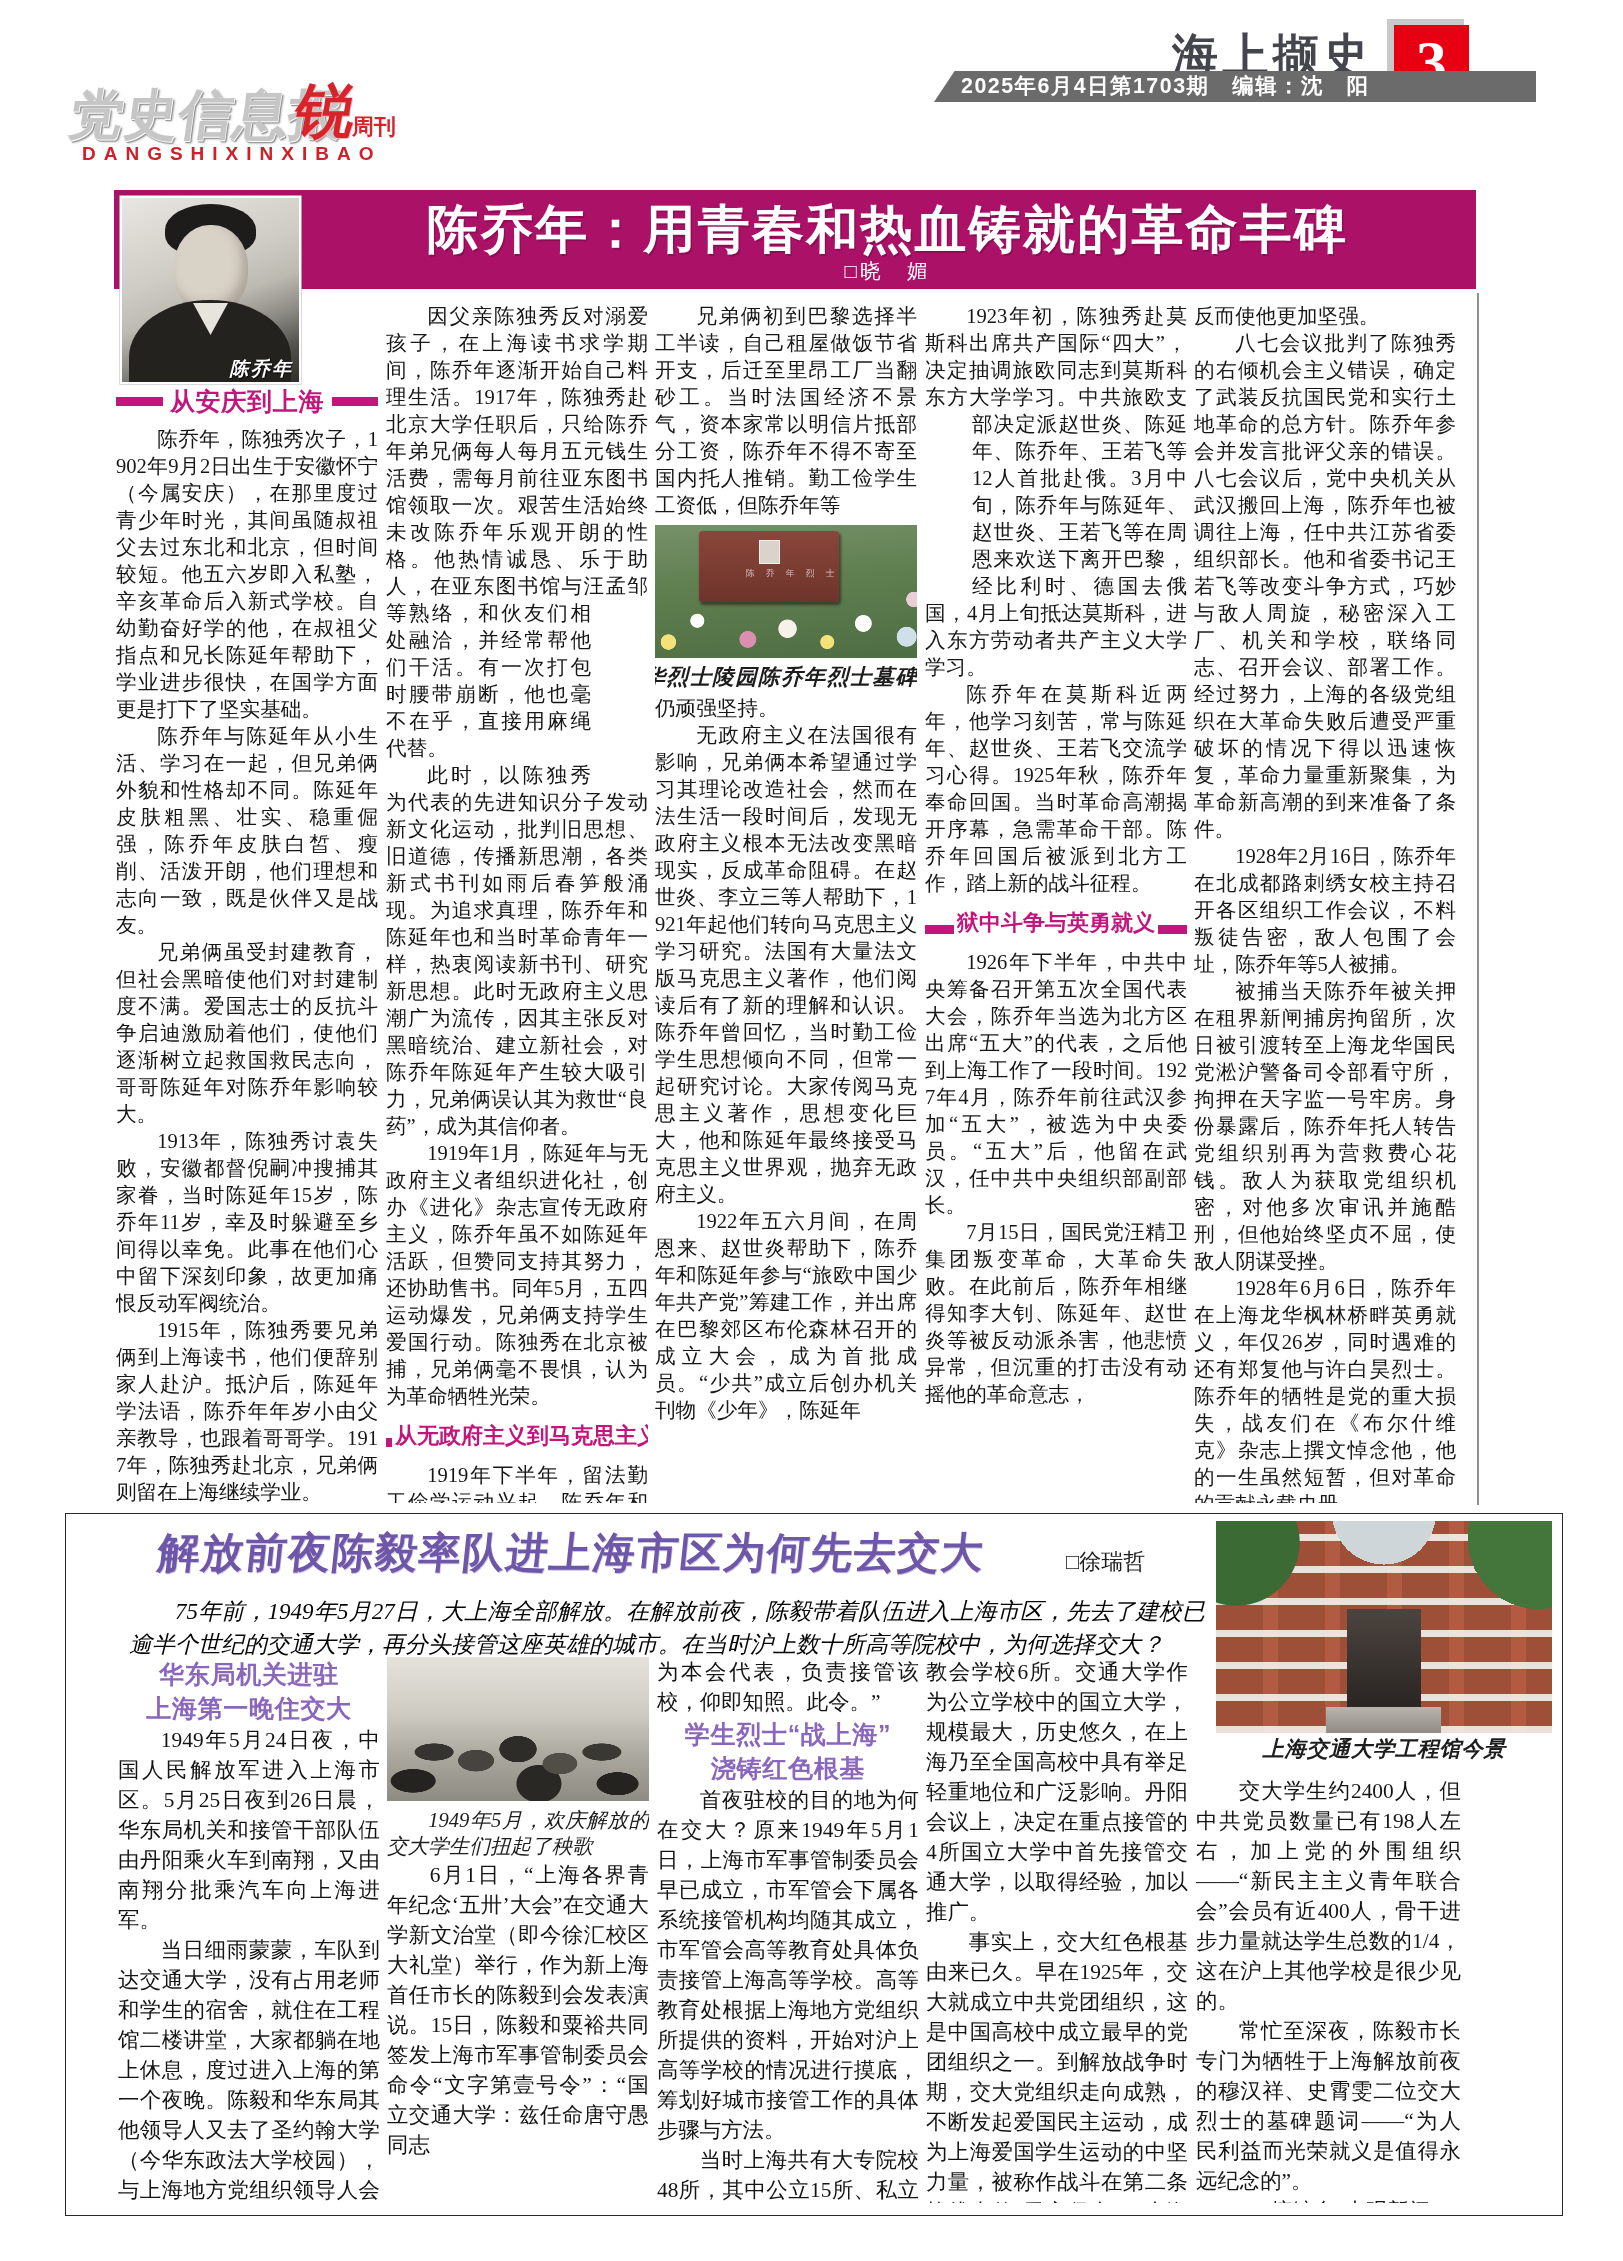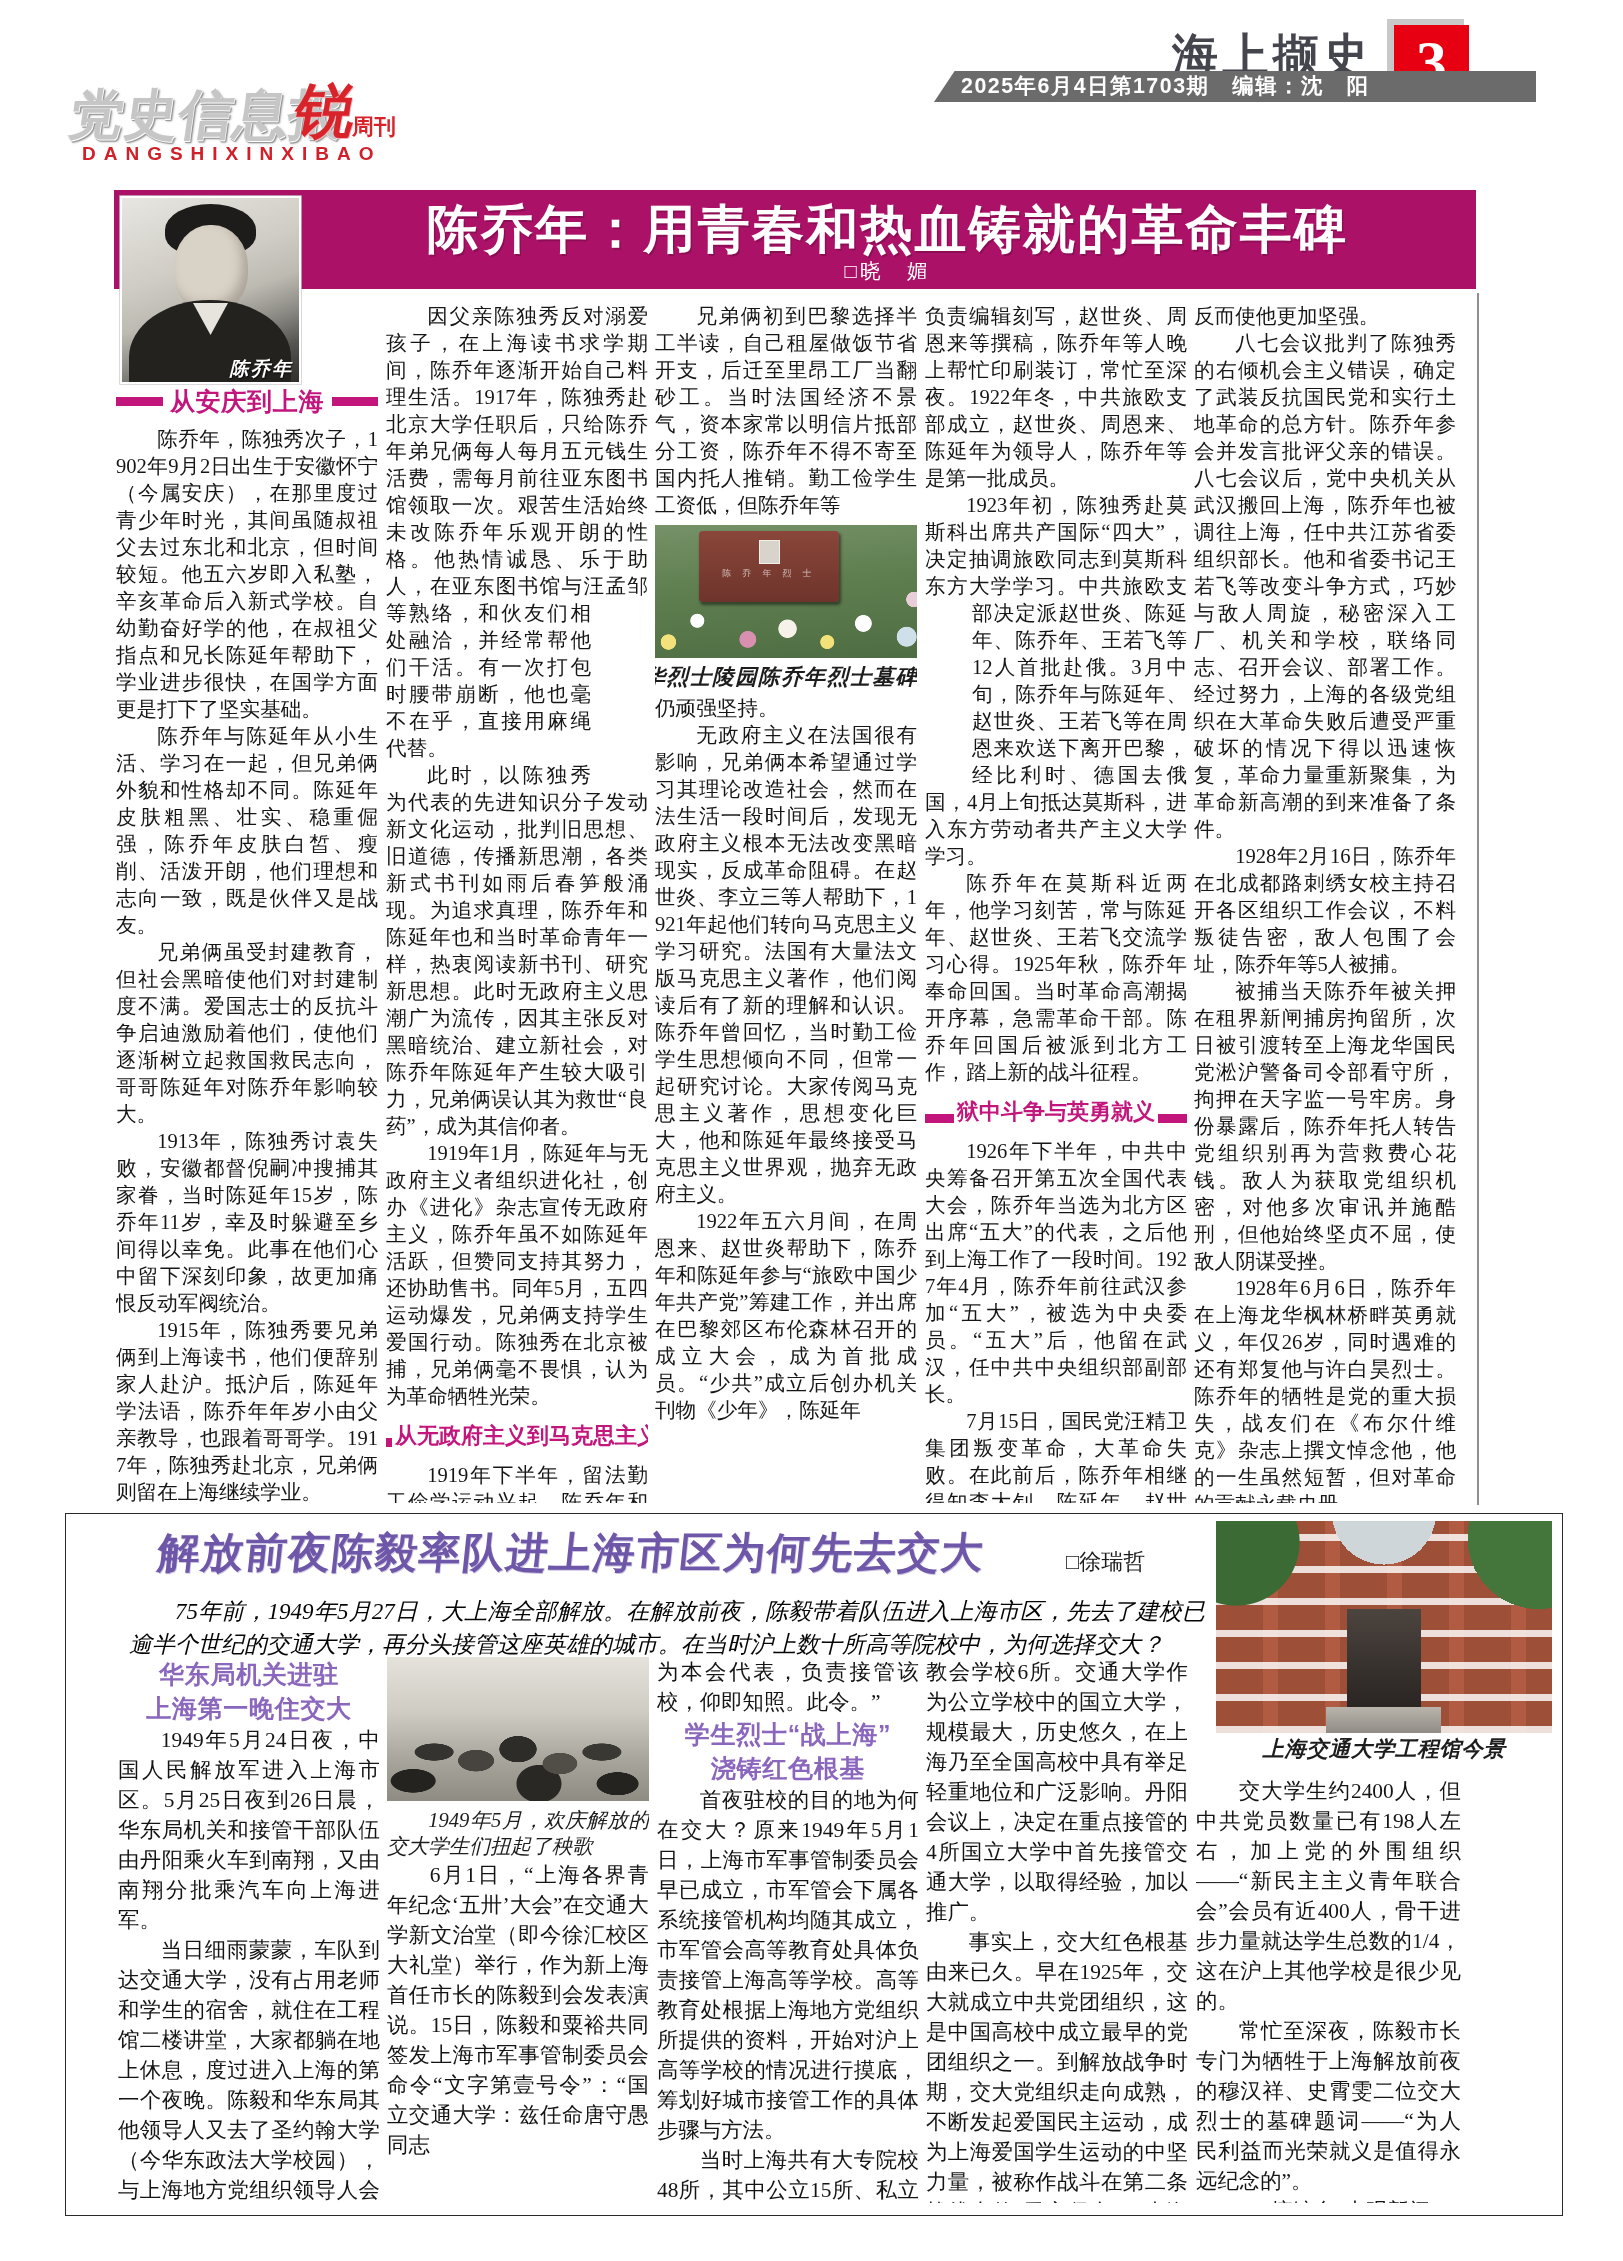--- a/index.html
+++ b/index.html
@@ -71,21 +71,21 @@
       radial-gradient(circle at 55% 78%,#f6f2e9 0 8.8px,transparent 9.6px),
       radial-gradient(circle at 66% 88%,#f3e27a 0 6.6px,transparent 7.4px),
       radial-gradient(circle at 76% 74%,#ffffff 0 8px,transparent 8.8px),
       radial-gradient(circle at 88% 84%,#cfe0ea 0 9.6px,transparent 10.3px),
       radial-gradient(circle at 8% 60%,#cfe0ea 0 8.8px,transparent 9.6px),
       radial-gradient(circle at 90% 56%,#e9cdd9 0 7.4px,transparent 8px),
       linear-gradient(175deg,#77936a 0%,#5f7f50 45%,#4e6c42 100%);}
   .stone{position:absolute;left:110px;top:5.9px;width:140px;height:71px;background:linear-gradient(180deg,#8a463a,#6e342b);
     border-radius:3.7px;box-shadow:1.5px 2.2px 2.9px rgba(0,0,0,.45);}
   .stone .chip{position:absolute;left:60px;top:8.8px;width:19px;height:22px;background:#d9d4cb;border:1.5px solid #f2efe8;}
-  .stone .etch{position:absolute;left:0;right:0;top:38px;text-align:center;font:8.8px/1 "Liberation Sans",sans-serif;
+  .stone .etch{position:absolute;left:0;right:0;top:38px;text-align:right;font:8.8px/1 "Liberation Sans",sans-serif;
     color:rgba(255,255,255,.65);letter-spacing:4.4px;}
   .grave-caption{margin-top:7.4px;text-align:center;font:italic bold 21.4px/25px "Liberation Serif",serif;color:#1d1d1d;letter-spacing:1.5px;}
 
   
   .bbox{position:absolute;left:65px;top:1513px;width:1496px;height:701px;border:1.5px solid #2a2a2a;background:#fff;}
   .b-title{position:absolute;left:158px;top:1532px;font:bold 42px/1 "Liberation Sans","DejaVu Sans",sans-serif;
     color:#6e57a8;letter-spacing:1.5px;transform:skewX(-6deg);text-shadow:0.7px 0.7px 0 rgba(110,87,168,.35);white-space:nowrap;}
   .b-author{position:absolute;left:1066px;top:1551px;font:22px/1 "Liberation Sans",sans-serif;color:#1c1c1c;}
   .b-lede{position:absolute;left:129px;top:1595px;width:1076px;
     font:italic 23px/33px "Liberation Serif",serif;color:#050505;text-align:justify;text-indent:2em;word-break:break-all;}
@@ -191,21 +191,20 @@
         </div>
       </div>
       <figcaption class="grave-caption">龙华烈士陵园陈乔年烈士墓碑</figcaption>
     </figure>
     <p class="noind">仍顽强坚持。</p>
     <p>无政府主义在法国很有影响，兄弟俩本希望通过学习其理论改造社会，然而在法生活一段时间后，发现无政府主义根本无法改变黑暗现实，反成革命阻碍。在赵世炎、李立三等人帮助下，1921年起他们转向马克思主义学习研究。法国有大量法文版马克思主义著作，他们阅读后有了新的理解和认识。陈乔年曾回忆，当时勤工俭学生思想倾向不同，但常一起研究讨论。大家传阅马克思主义著作，思想变化巨大，他和陈延年最终接受马克思主义世界观，抛弃无政府主义。</p>
     <p>1922年五六月间，在周恩来、赵世炎帮助下，陈乔年和陈延年参与“旅欧中国少年共产党”筹建工作，并出席在巴黎郊区布伦森林召开的成立大会，成为首批成员。“少共”成立后创办机关刊物《少年》，陈延年</p>
   </div>
 
   <div class="colT" style="left:925px;top:303px;height:1200px;">
-    <p class="noind">负责编辑刻写，赵世炎、周恩来等撰稿，陈乔年等人晚上帮忙印刷装订，常忙至深夜。1922年冬，中共旅欧支部成立，赵世炎、周恩来、陈延年为领导人，陈乔年等是第一批成员。</p>
     <p><span>1923年初，陈独秀赴莫斯科出席共产国际“四大”，决定抽调旅欧同志到莫斯科东方大学学习。中共旅欧支部决定</span><span class="fl-cut"></span><span>派赵世炎、陈延年、陈乔年、王若飞等12人首批赴俄。3月中旬，陈乔年与陈延年、赵世炎、王若飞等在周恩来欢送下离开巴黎，经比利时、德国去俄国，4月上旬抵达莫斯科，进入东方劳动者共产主义大学学习。</span></p>
     <p>陈乔年在莫斯科近两年，他学习刻苦，常与陈延年、赵世炎、王若飞交流学习心得。1925年秋，陈乔年奉命回国。当时革命高潮揭开序幕，急需革命干部。陈乔年回国后被派到北方工作，踏上新的战斗征程。</p>
     <div class="sec-flow">
       <span class="b"></span>
       <span class="t">狱中斗争与英勇就义</span>
       <span class="b"></span>
     </div>
     <p>1926年下半年，中共中央筹备召开第五次全国代表大会，陈乔年当选为北方区出席“五大”的代表，之后他到上海工作了一段时间。1927年4月，陈乔年前往武汉参加“五大”，被选为中央委员。“五大”后，他留在武汉，任中共中央组织部副部长。</p>
     <p>7月15日，国民党汪精卫集团叛变革命，大革命失败。在此前后，陈乔年相继得知李大钊、陈延年、赵世炎等被反动派杀害，他悲愤异常，但沉重的打击没有动摇他的革命意志，</p>
   </div>

